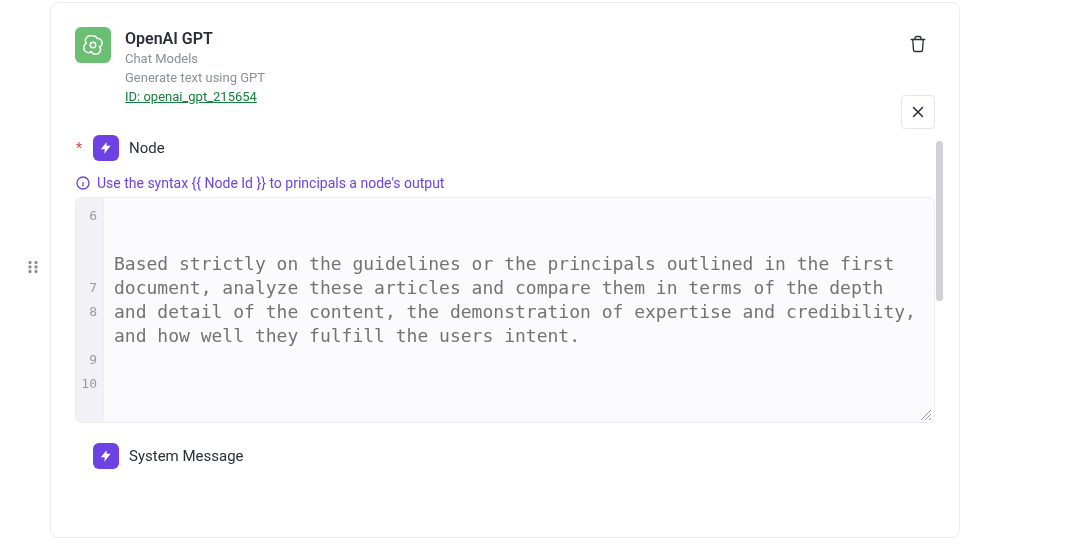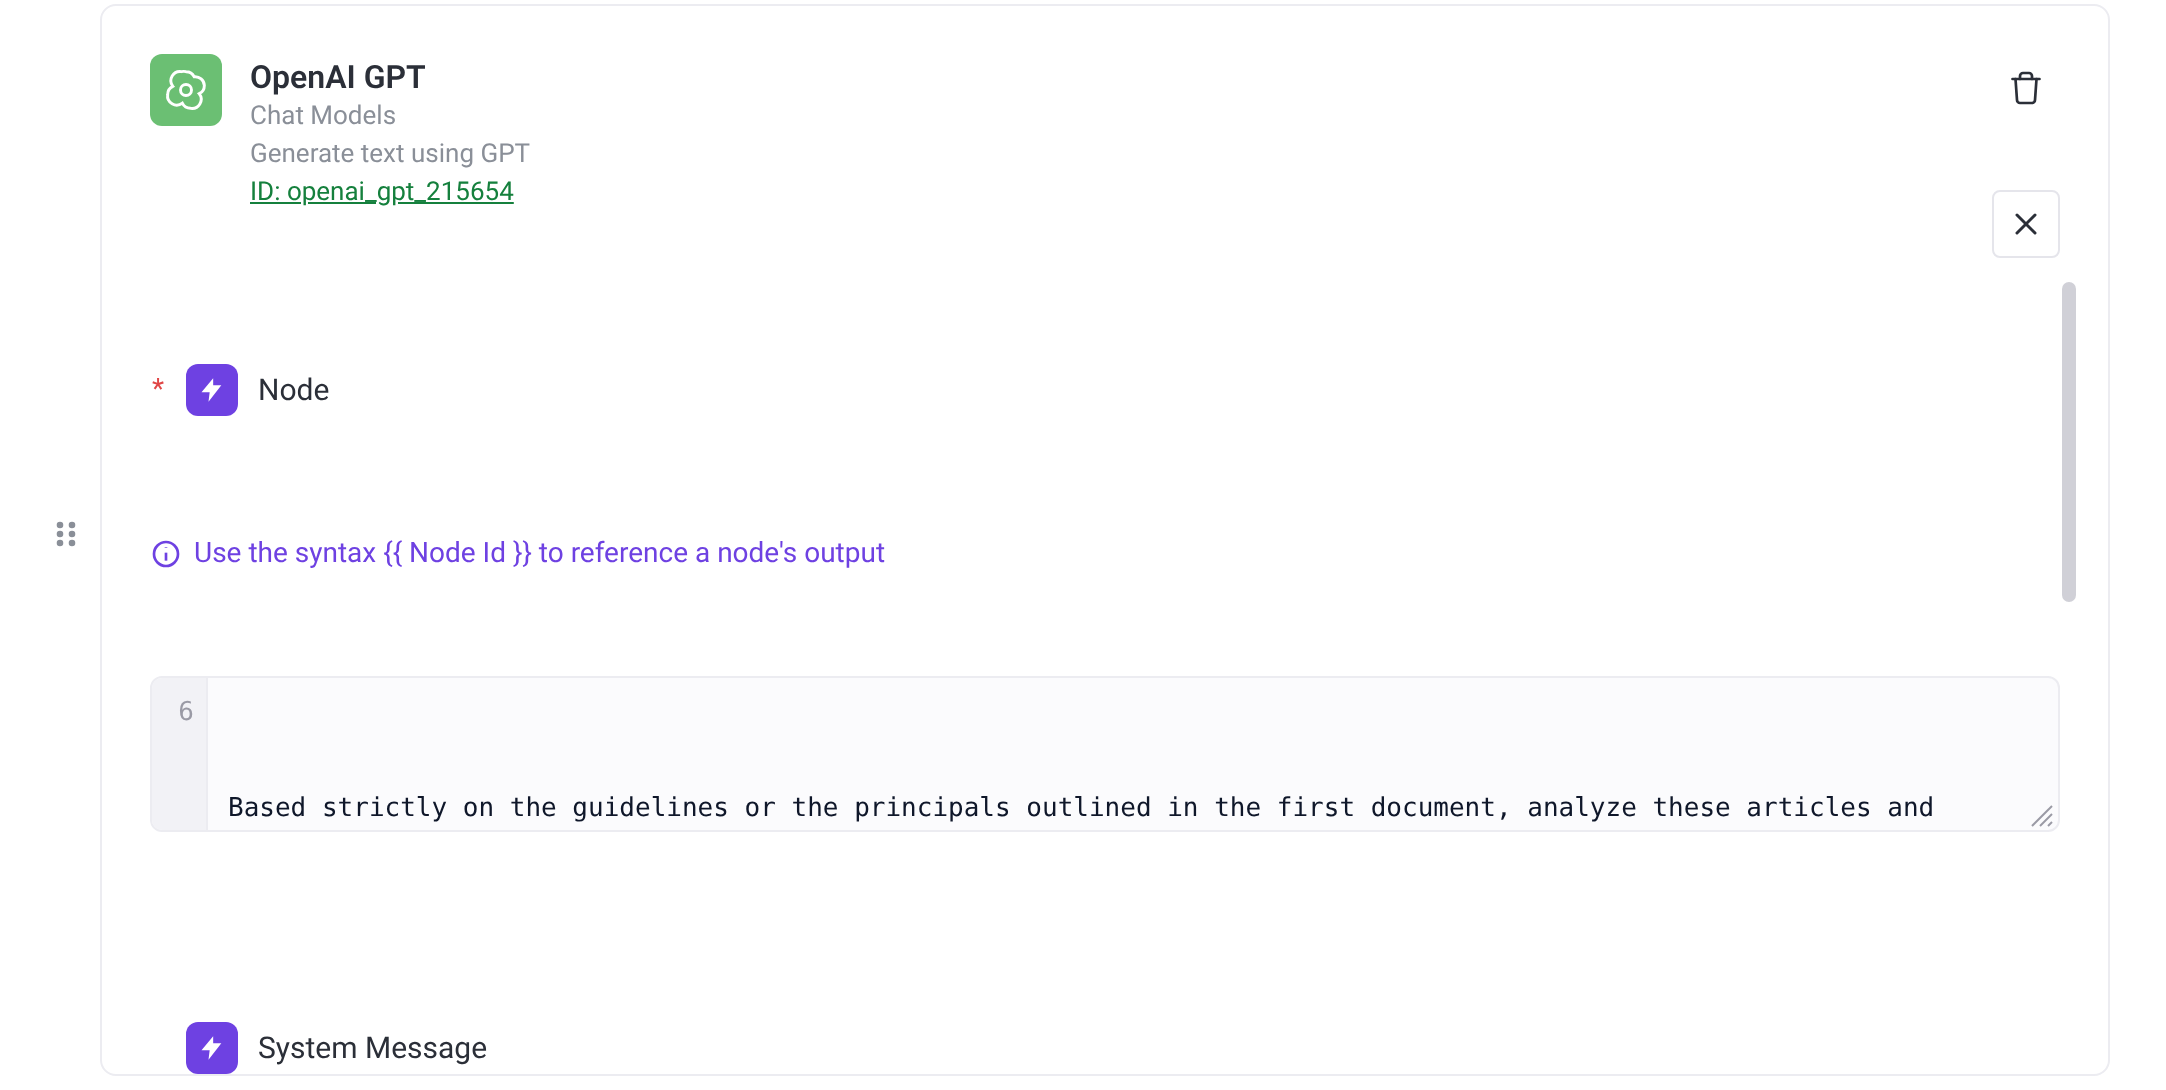--- a/index.html
+++ b/index.html
@@ -22,28 +22,27 @@
     align-items: center;
     justify-content: center;
     color: #8a8f98;
     cursor: grab;
   }
   .drag-handle svg { width: 18px; height: 18px; }
   .panel {
     position: absolute;
     left: 50px;
     top: 2px;
-    width: 1005px;
+    width: 910px;
     height: 536px;
     border: 1px solid #ececf1;
     border-radius: 8px;
     background: #ffffff;
     display: flex;
     flex-direction: column;
-    gap: 47px;
   }
   .panel-header {
     display: flex;
     padding: 24px 24px 0 24px;
     position: relative;
   }
   .app-icon {
     width: 36px;
     height: 36px;
     border-radius: 6px;
@@ -100,21 +99,21 @@
     border: 1px solid #e5e5eb;
   }
   .icon-btn svg { width: 18px; height: 18px; stroke: #2b2f38; }
   .section-heading {
     display: flex;
     align-items: center;
     gap: 10px;
     padding: 0 24px;
     margin-top: 28px;
   }
-  .section-heading.second { margin-top: 48px; }
+  .section-heading.second { margin-top: 20px; }
   .asterisk {
     color: #e04646;
     font-size: 14px;
     width: 8px;
     text-align: center;
   }
   .bolt-badge {
     width: 26px;
     height: 26px;
     border-radius: 6px;
@@ -157,22 +156,22 @@
     font-family: SFMono-Regular, Menlo, Consolas, monospace;
     font-size: 13px;
     color: #9a9aa5;
     line-height: 24px;
   }
   .gutter div { padding-right: 6px; height: 24px; }
   .code-lines {
     flex: 1;
     padding: 6px 10px 6px 10px;
     font-family: SFMono-Regular, Menlo, Consolas, monospace;
-    font-size: 13px;
-    color: #0f172a;
+    font-size: 18px;
+    color: #737373;
     line-height: 24px;
     white-space: pre-wrap;
     word-wrap: break-word;
     overflow: hidden;
   }
   .code-lines .line { min-height: 24px; }
   .resize-corner {
     position: absolute;
     right: 2px;
     bottom: 2px;
@@ -246,21 +245,21 @@
     </span>
     <span class="section-label">Node</span>
   </div>
 
   <div class="hint-bar">
     <svg viewBox="0 0 24 24" fill="none" stroke="#6e41e2" stroke-width="2">
       <circle cx="12" cy="12" r="9"></circle>
         <line x1="12" y1="7" x2="12" y2="7.5"></line>
         <line x1="12" y1="11" x2="12" y2="17"></line>
     </svg>
-    <span>Use the syntax {{ Node Id }} to reference a node's output</span>
+    <span>Use the syntax {{ Node Id }} to principals a node's output</span>
   </div>
 
   <div class="editor-wrap">
     <div class="gutter">
       <div>6</div>
       <div style="margin-top:48px">7</div>
       <div>8</div>
       <div style="margin-top:24px">9</div>
       <div>10</div>
     </div>

